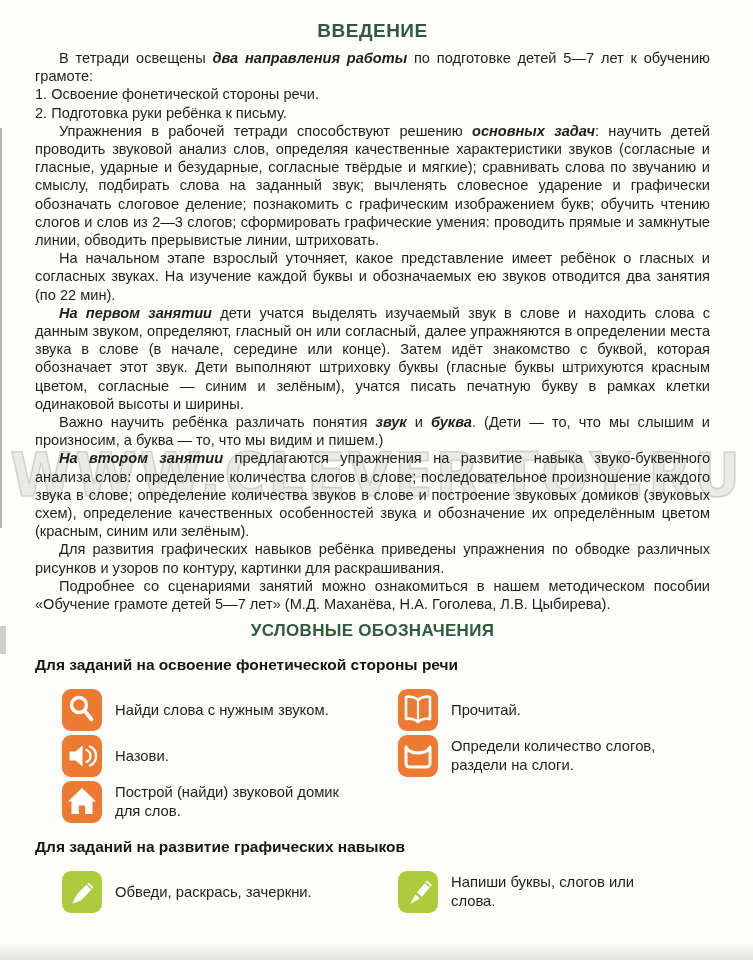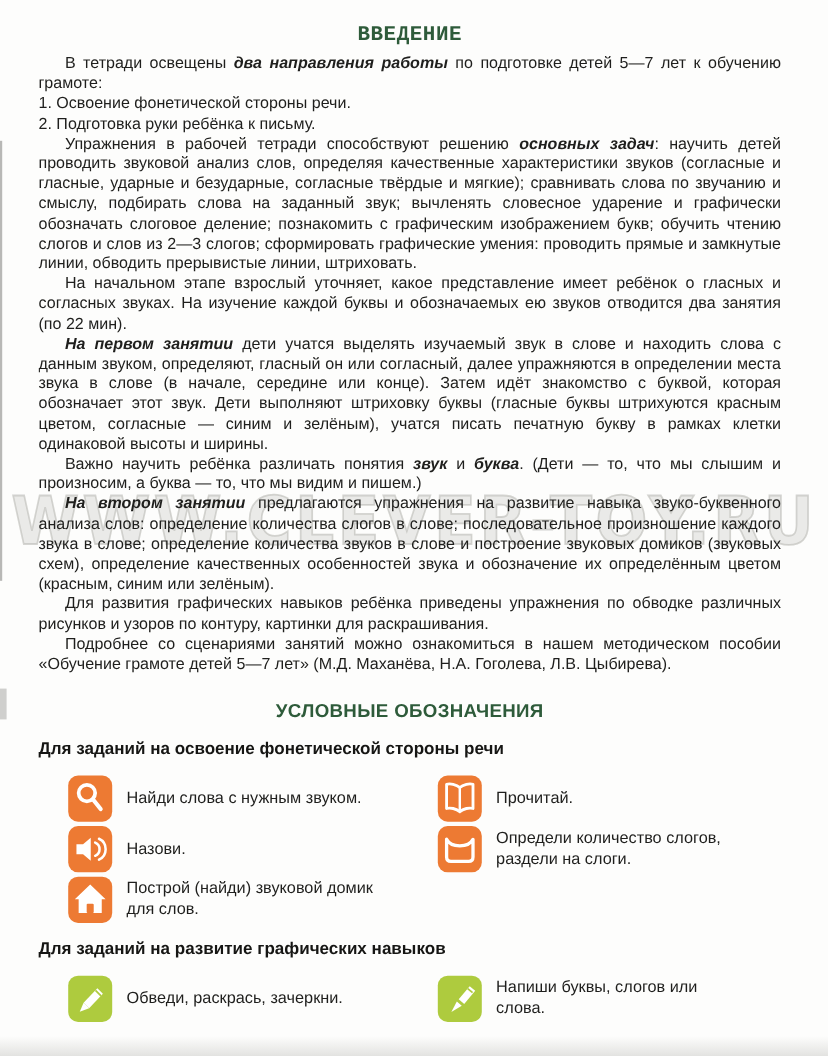--- a/index.html
+++ b/index.html
@@ -49,34 +49,33 @@
     z-index: 1;
     padding: 20px 43px 0 35px;
   }
   h1.page-title {
     margin: 0 0 7px 0;
     text-align: center;
     font-size: 19px;
     font-weight: bold;
     letter-spacing: 0.5px;
     color: #2e5b3a;
-    font-family: Liberation Mono, monospace;
   }
   .intro-text { height: 568px; overflow: hidden; }
   .intro-text p {
     margin: 0;
     font-size: 14.6px;
     line-height: 18.2px;
     text-align: justify;
     text-indent: 24px;
   }
   .intro-text p.no-indent { text-indent: 0; text-align: left; }
   .bi { font-weight: bold; font-style: italic; }
   h2.legend-title {
-    margin: 20px 0 0 0;
+    margin: 4px 0 0 0;
     text-align: center;
     font-size: 17px;
     font-weight: bold;
     letter-spacing: 0.3px;
     color: #2e5b3a;
   }
   h3.legend-heading {
     margin: 15px 0 0 0;
     text-align: left;
     font-size: 15.5px;

